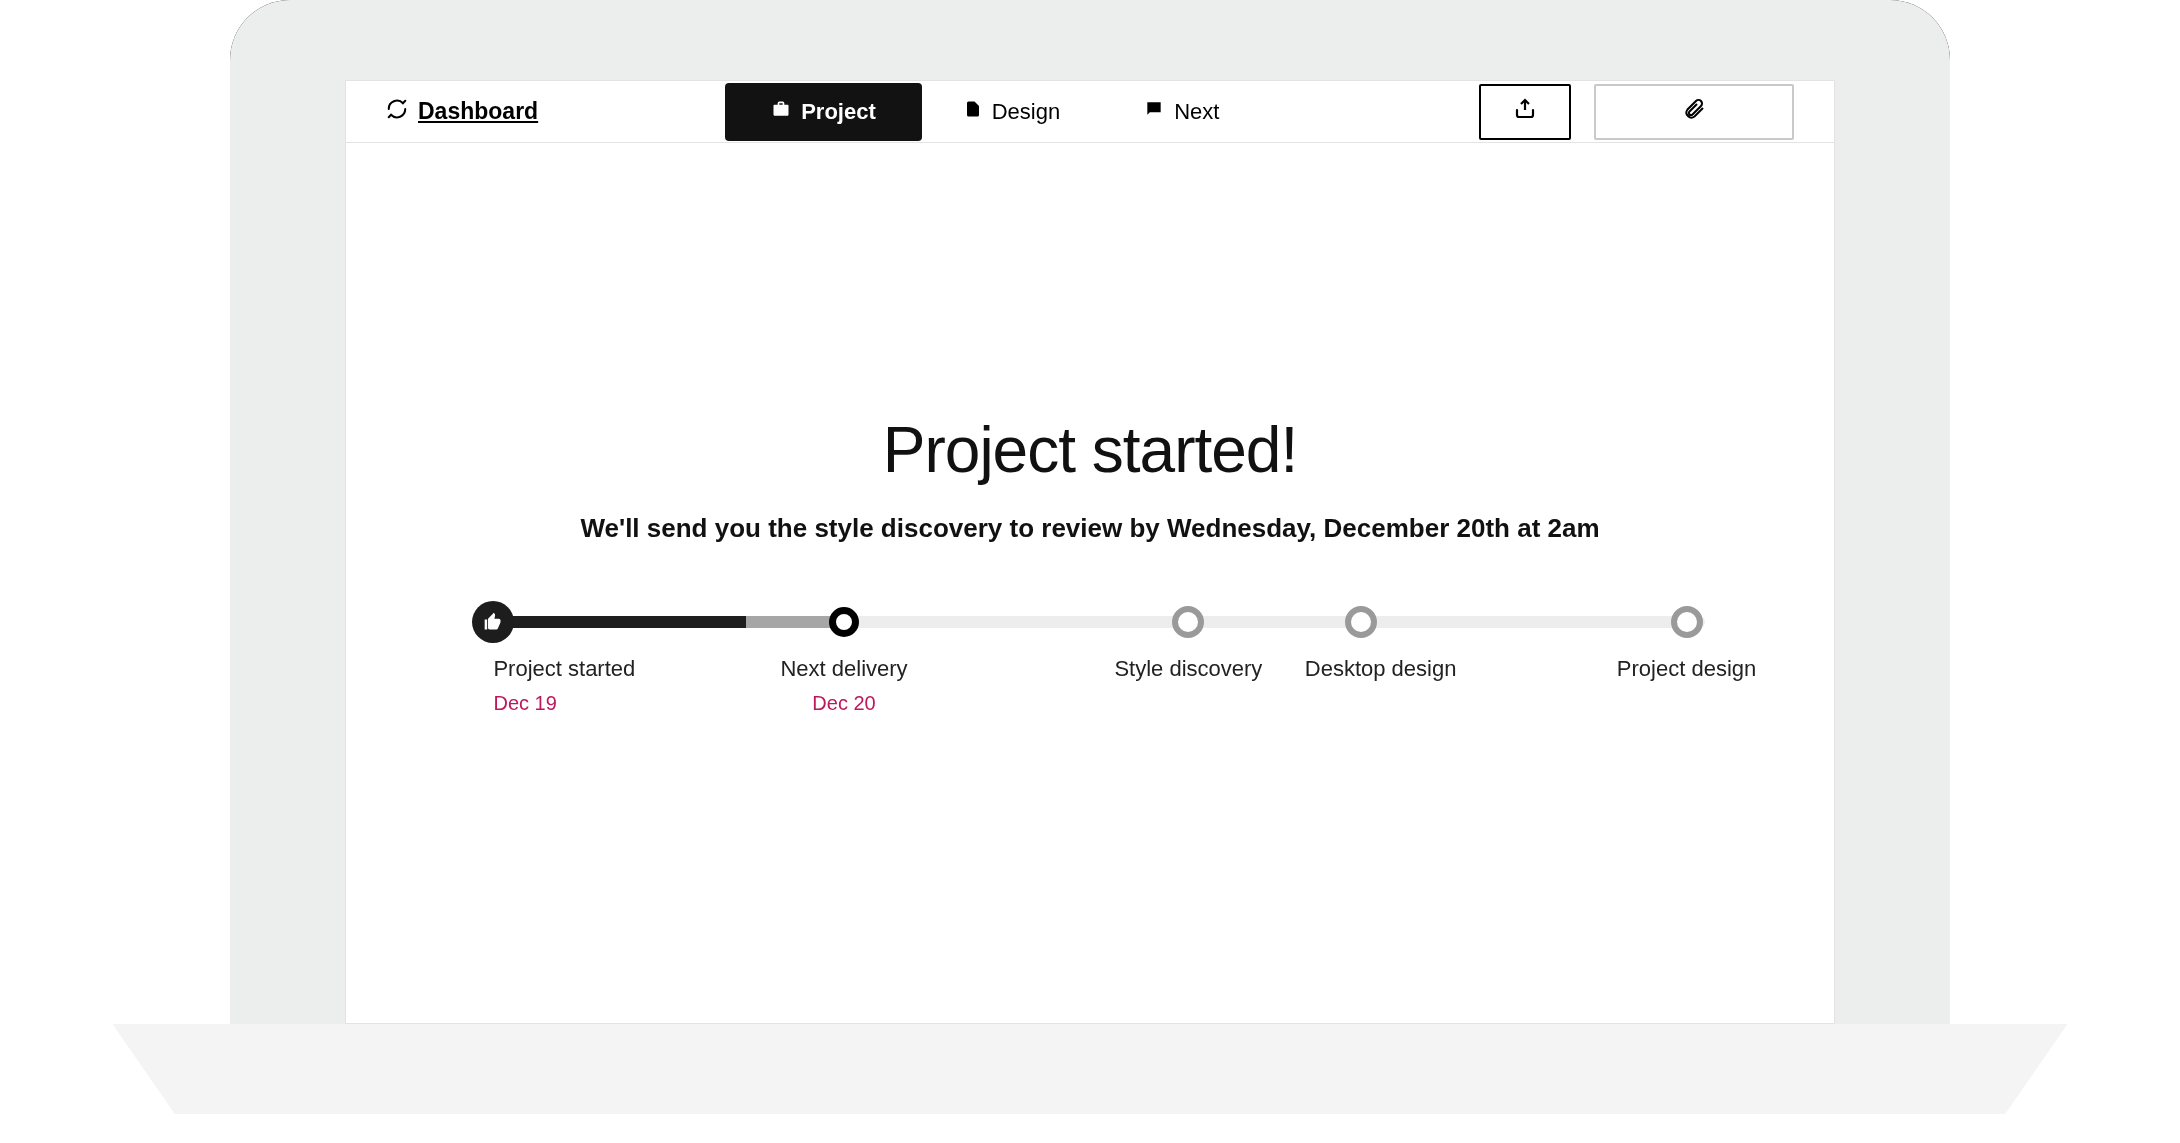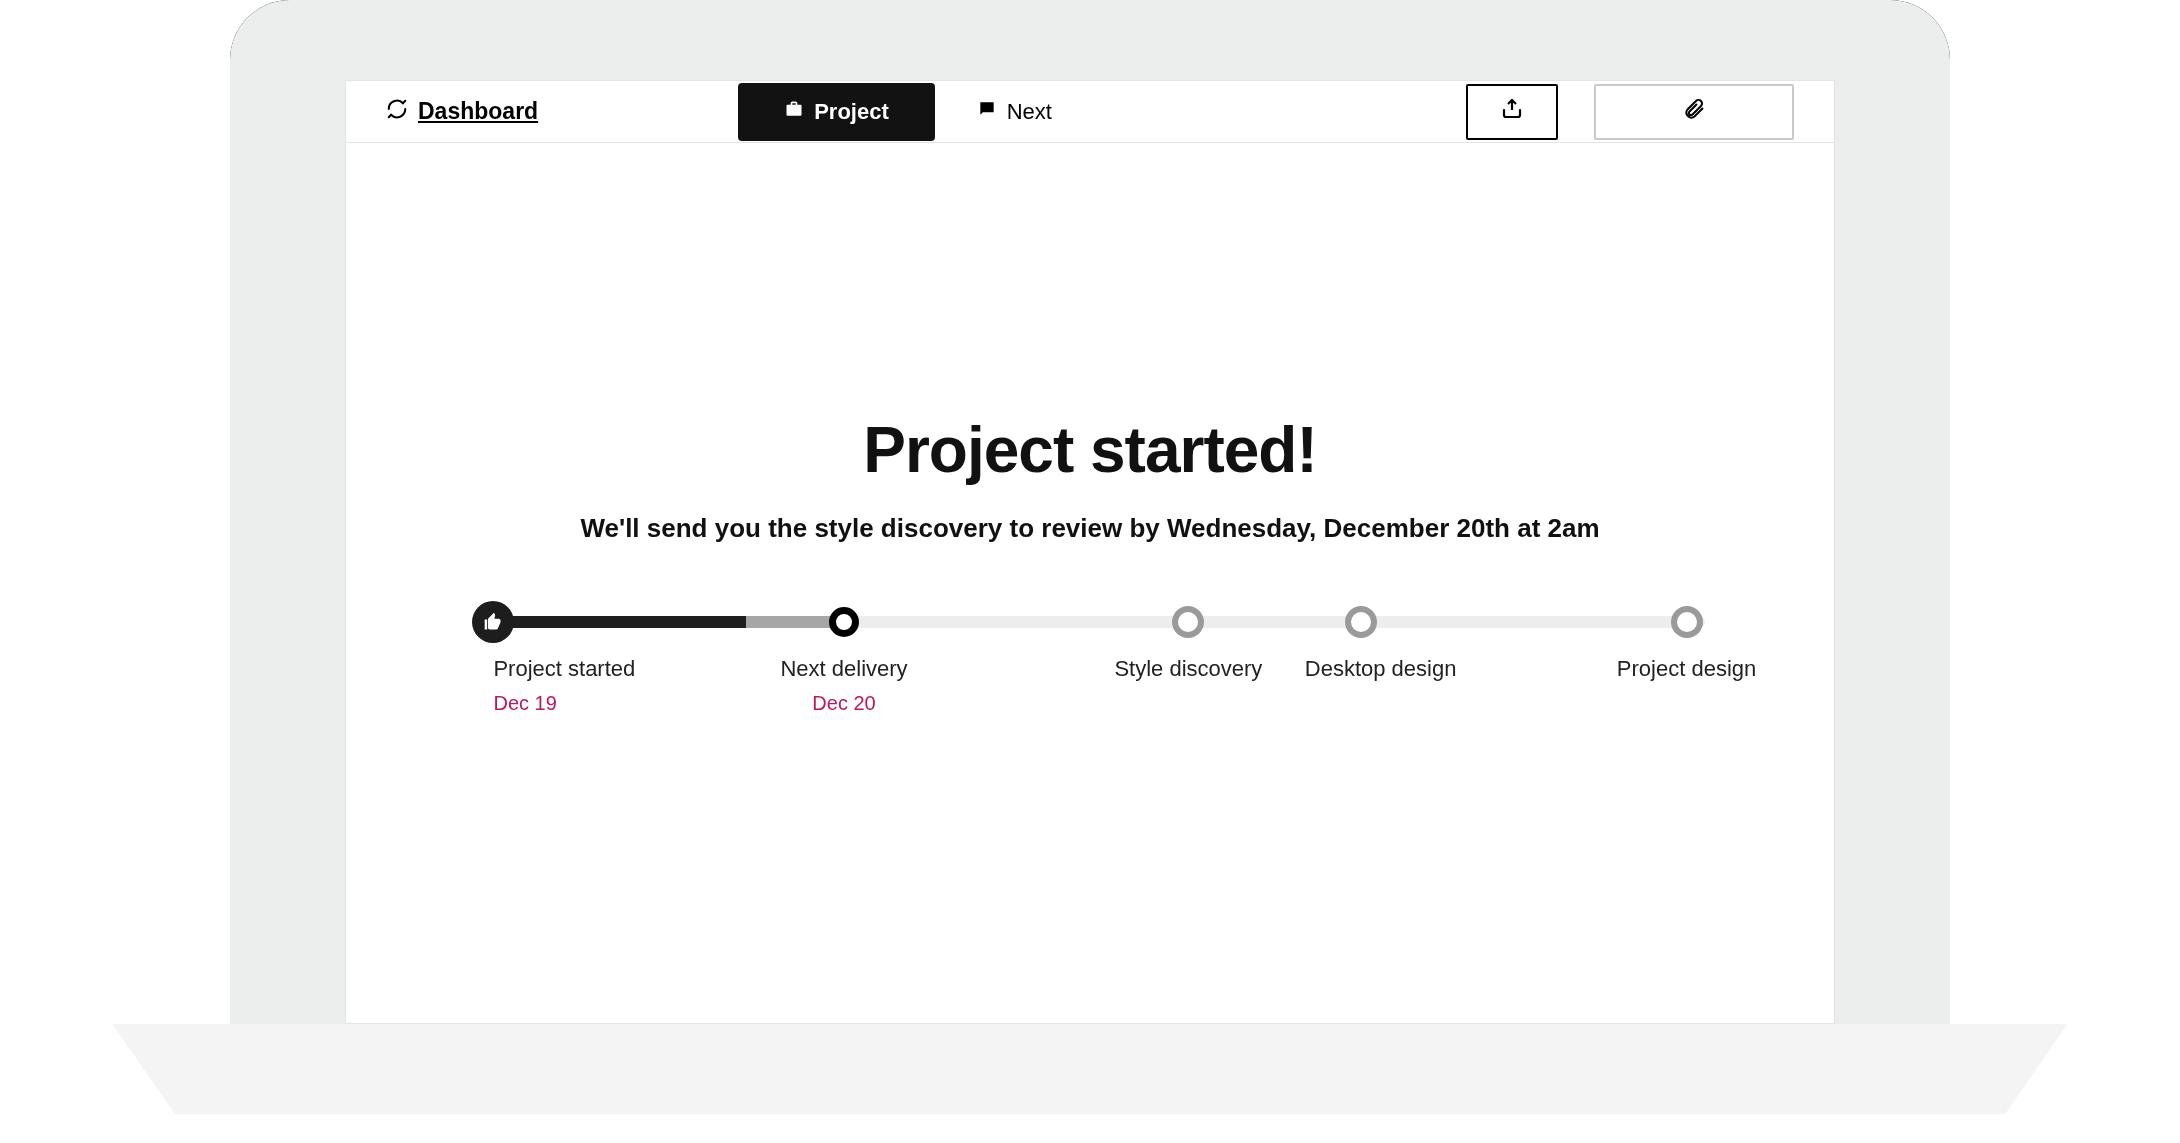--- a/index.html
+++ b/index.html
@@ -56,21 +56,21 @@
       background: #fff;
       border: 1px solid #e3e3e3;
       overflow: hidden;
     }
     .topbar {
       height: 62px;
       border-bottom: 1px solid #e3e3e3;
       display: flex;
       align-items: center;
       padding: 0 40px 0 40px;
-      gap: 16px;
+      gap: 3px;
     }
     .dash-link {
       display: flex;
       align-items: center;
       gap: 10px;
       font-weight: 700;
       font-size: 23px;
       color: #000;
       text-decoration: underline;
       cursor: pointer;
@@ -111,21 +111,21 @@
       margin-left: 20px;
       border-radius: 2px;
     }
     .btn.wide { width: 200px; border-color: #c9c9c9; }
     .main {
       padding-top: 270px;
       text-align: center;
     }
     .title {
       font-size: 64px;
-      font-weight: 700;
+      font-weight: 400;
       letter-spacing: -1px;
       color: #111;
     }
     .subtitle {
       margin-top: 24px;
       font-size: 26px;
       font-weight: 600;
       color: #111;
       max-width: 1180px;
       margin-left: auto;
@@ -216,20 +216,28 @@
     </a>
 
     <div class="tabbar">
       <div class="tab active">
         <span class="ico">
           <svg width="20" height="20" viewBox="0 0 24 24" fill="currentColor">
               <path d="M10 3h4a2 2 0 0 1 2 2v2h4a1 1 0 0 1 1 1v11a1 1 0 0 1-1 1H4a1 1 0 0 1-1-1V8a1 1 0 0 1 1-1h4V5a2 2 0 0 1 2-2zm0 4h4V5h-4v2z"></path>
             </svg>
         </span>
         <span>Project</span>
+      </div>
+      <div class="tab">
+        <span class="ico">
+          <svg width="18" height="20" viewBox="0 0 24 24" fill="currentColor">
+              <path d="M6 2h8l6 6v12a2 2 0 0 1-2 2H6a2 2 0 0 1-2-2V4a2 2 0 0 1 2-2z"></path>
+            </svg>
+        </span>
+        <span>Design</span>
       </div>
       <div class="tab">
         <span class="ico">
           <svg width="20" height="20" viewBox="0 0 24 24" fill="currentColor">
               <path d="M4 4h16v12H7l-3 3V4z"></path>
             </svg>
         </span>
         <span>Next</span>
       </div>
     </div>

